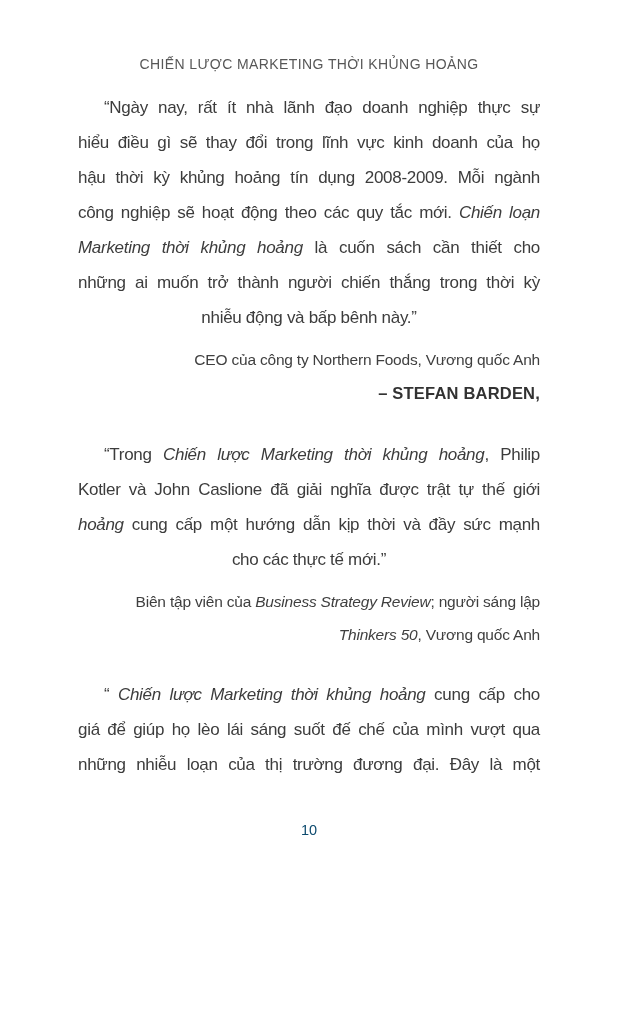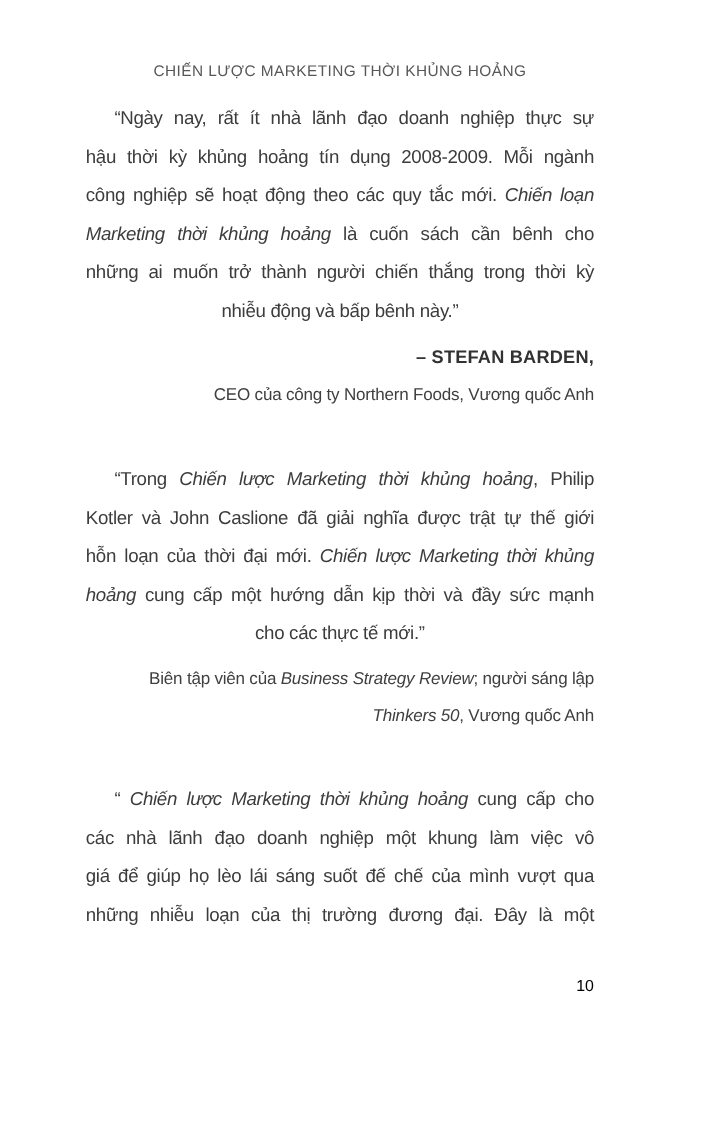--- a/index.html
+++ b/index.html
@@ -17,21 +17,21 @@
   .running-head {
     margin-top: 56px;
     text-align: center;
     font-size: 14px;
     letter-spacing: 0.4px;
     color: #575757;
     white-space: nowrap;
   }
   .content { display: block; }
   .block { display: block; }
-  .content > .quote { margin-top: 42px; }
+  .content > .quote { margin-top: 26px; }
   .content > .quote:first-child { margin-top: 18px; }
   .content > .attribution { margin-top: 8px; }
   .quote {
     font-size: 17px;
     letter-spacing: -0.3px;
     line-height: 35px;
     color: #3c3c3c;
   }
   .line { display: block; }
   .line.justify { text-align: justify; text-align-last: justify; }
@@ -48,57 +48,56 @@
     color: #323232;
   }
   .attribution [data-name="attribution-role"] {
     font-size: 15.5px;
     line-height: 33px;
     letter-spacing: -0.2px;
     color: #3f3f3f;
   }
   .folio {
     margin-top: 40px;
-    text-align: right;
+    text-align: center;
     font-size: 14.5px;
-    color: #000000;
+    color: #0c4a6e;
   }
 </style>
 </head>
 <body>
 
 <div class="frame" data-name="book-page">
   <div class="running-head" data-name="running-header">CHIẾN LƯỢC MARKETING THỜI KHỦNG HOẢNG</div>
 
   <div class="content" data-name="page-content">
       <div class="block quote" data-name="quote-stefan-barden">
         <div class="line justify indent" data-name="text-line"><span data-name="text-segment">“Ngày nay, rất ít nhà lãnh đạo doanh nghiệp thực sự</span></div>
+        <div class="line justify" data-name="text-line"><span data-name="text-segment">hiểu điều gì sẽ thay đổi trong lĩnh vực kinh doanh của họ</span></div>
         <div class="line justify" data-name="text-line"><span data-name="text-segment">hậu thời kỳ khủng hoảng tín dụng 2008-2009. Mỗi ngành</span></div>
         <div class="line justify" data-name="text-line"><span data-name="text-segment">công nghiệp sẽ hoạt động theo các quy tắc mới. </span><span class="italic" data-name="book-title-text">Chiến loạn</span></div>
-        <div class="line justify" data-name="text-line"><span class="italic" data-name="book-title-text">Marketing thời khủng hoảng</span><span data-name="text-segment"> là cuốn sách cần bênh cho</span></div>
+        <div class="line justify" data-name="text-line"><span class="italic" data-name="book-title-text">Marketing thời khủng hoảng</span><span data-name="text-segment"> là cuốn sách cần thiết cho</span></div>
         <div class="line justify" data-name="text-line"><span data-name="text-segment">những ai muốn trở thành người chiến thắng trong thời kỳ</span></div>
         <div class="line left" data-name="text-line"><span data-name="text-segment">nhiễu động và bấp bênh này.”</span></div>
       </div>
       <div class="block attribution" data-name="attribution-stefan-barden">
+        <div class="line right" data-name="attribution-role"><span data-name="text-segment">CEO của công ty Northern Foods, Vương quốc Anh</span></div>
         <div class="line right" data-name="attribution-name"><span data-name="text-segment">– STEFAN BARDEN,</span></div>
-        <div class="line right" data-name="attribution-role"><span data-name="text-segment">CEO của công ty Northern Foods, Vương quốc Anh</span></div>
       </div>
       <div class="block quote" data-name="quote-stuart-crainer">
         <div class="line justify indent" data-name="text-line"><span data-name="text-segment">“Trong </span><span class="italic" data-name="book-title-text">Chiến lược Marketing thời khủng hoảng</span><span data-name="text-segment">, Philip</span></div>
         <div class="line justify" data-name="text-line"><span data-name="text-segment">Kotler và John Caslione đã giải nghĩa được trật tự thế giới</span></div>
-        <div class="line justify" data-name="text-line"><span data-name="text-segment">hỗn loạn của thời đại mới. </span><span class="italic" data-name="book-title-text">Chiến lược Marketing thời khủng</span></div>
         <div class="line justify" data-name="text-line"><span class="italic" data-name="book-title-text">hoảng</span><span data-name="text-segment"> cung cấp một hướng dẫn kịp thời và đầy sức mạnh</span></div>
         <div class="line left" data-name="text-line"><span data-name="text-segment">cho các thực tế mới.”</span></div>
       </div>
       <div class="block attribution" data-name="attribution-stuart-crainer">
         <div class="line right" data-name="attribution-role"><span data-name="text-segment">Biên tập viên của </span><span class="italic" data-name="book-title-text">Business Strategy Review</span><span data-name="text-segment">; người sáng lập</span></div>
         <div class="line right" data-name="attribution-role"><span class="italic" data-name="book-title-text">Thinkers 50</span><span data-name="text-segment">, Vương quốc Anh</span></div>
       </div>
       <div class="block quote" data-name="quote-third">
         <div class="line justify indent" data-name="text-line"><span data-name="text-segment">“ </span><span class="italic" data-name="book-title-text">Chiến lược Marketing thời khủng hoảng</span><span data-name="text-segment"> cung cấp cho</span></div>
-        <div class="line justify" data-name="text-line"><span data-name="text-segment">các nhà lãnh đạo doanh nghiệp một khung làm việc vô</span></div>
         <div class="line justify" data-name="text-line"><span data-name="text-segment">giá để giúp họ lèo lái sáng suốt đế chế của mình vượt qua</span></div>
         <div class="line justify" data-name="text-line"><span data-name="text-segment">những nhiễu loạn của thị trường đương đại. Đây là một</span></div>
       </div>
     </div>
 
   <div class="folio" data-name="page-number">10</div>
 </div>
 
 </body></html>

